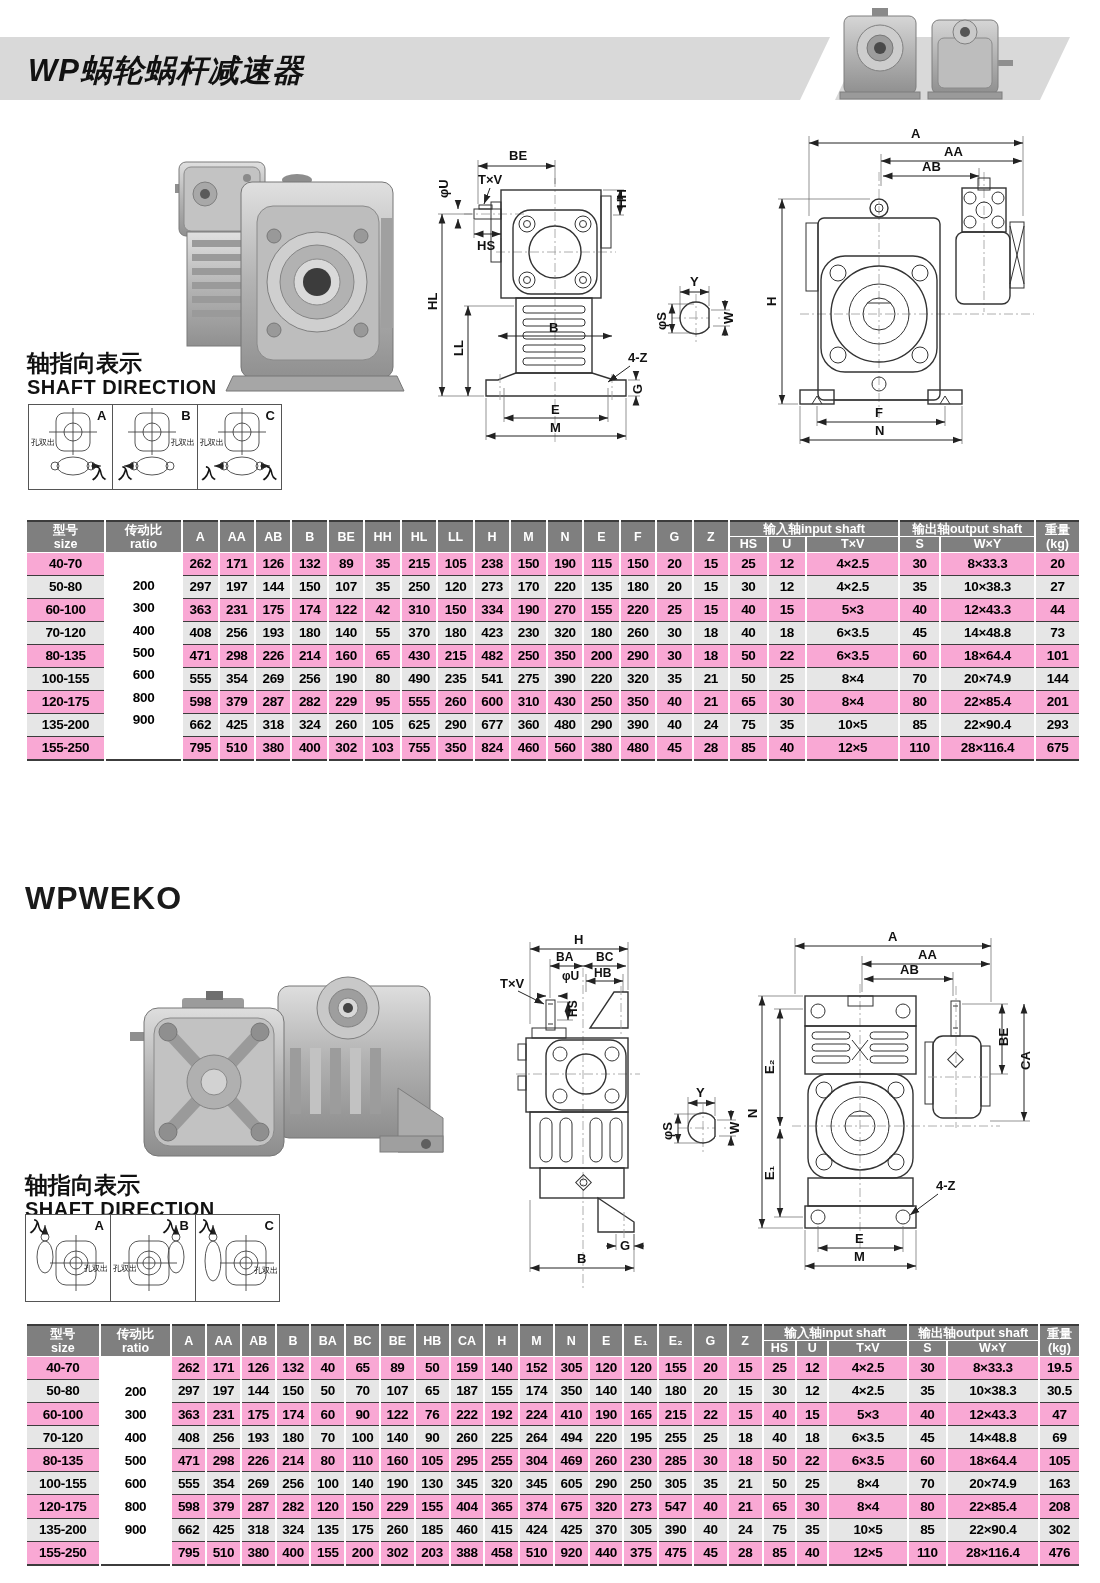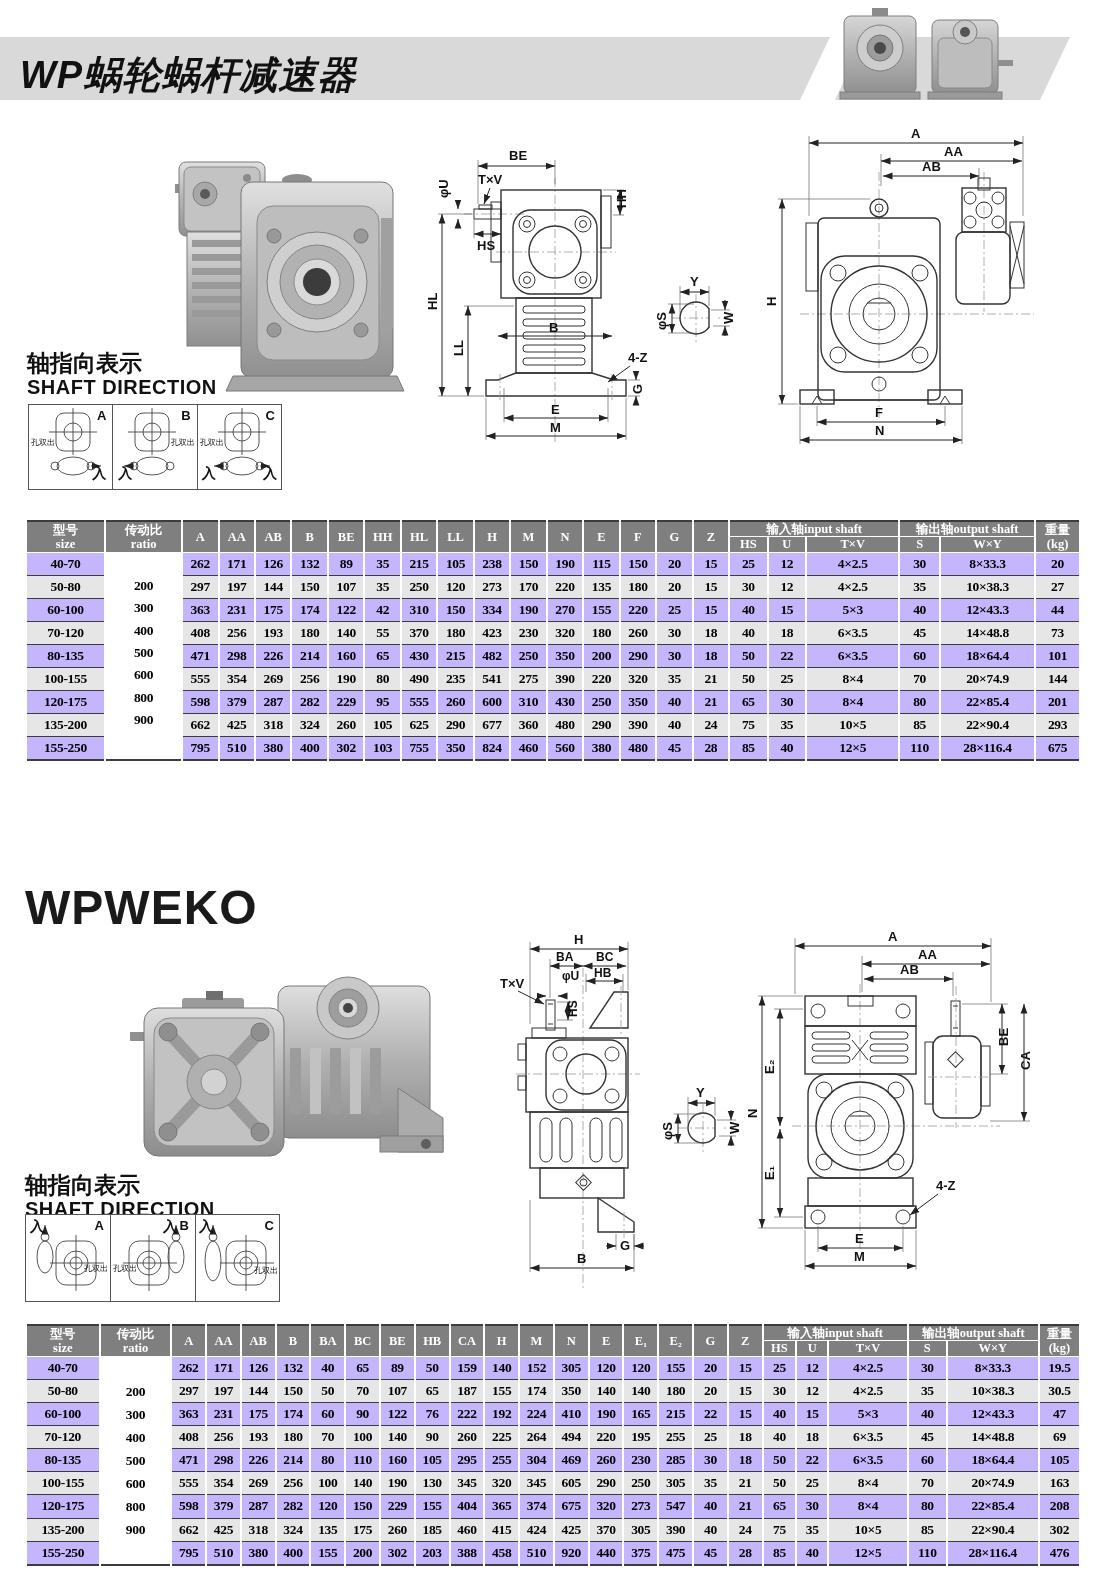--- a/index.html
+++ b/index.html
@@ -2,39 +2,39 @@
 <html><head>
 <meta charset="utf-8">
 <style>
   html,body{margin:0;padding:0;background:#f2f2f2;}
   #page{position:relative;width:1100px;height:1583px;background:#fff;overflow:hidden;
         font-family:"Liberation Sans",sans-serif;}
   .abs{position:absolute;}
 
   
   .band{position:absolute;top:37px;height:63px;background:#d9d9d9;}
-  .banner-title{position:absolute;left:20px;top:50px;font-size:38px;font-style:italic;
+  .banner-title{position:absolute;left:28px;top:50px;font-size:31px;font-style:italic;
     font-weight:900;color:#111;letter-spacing:1px;white-space:nowrap;}
 
   
   .big-head{position:absolute;font-weight:900;color:#1a1a1a;letter-spacing:1px;}
   .sd-cn{position:absolute;font-size:23px;font-weight:900;color:#111;}
   .sd-en{position:absolute;font-size:20px;font-weight:900;color:#111;letter-spacing:.5px;}
 
   
   .sd-box{position:absolute;display:flex;border:1px solid #555;background:#fff;}
   .sd-cell{position:relative;flex:1;border-right:1px solid #555;}
   .sd-cell:last-child{border-right:none;}
   .sd-letter{position:absolute;top:3px;right:6px;font-size:13px;font-weight:bold;color:#111;}
   .sd-in{position:absolute;font-size:14px;font-weight:bold;color:#111;}
   .sd-hole{position:absolute;font-size:8px;color:#111;white-space:nowrap;}
 
   
   table.spec{border-collapse:collapse;table-layout:fixed;position:absolute;left:25px;
-    background:#c4b5fd;border:2px solid #3c3c3c;font-family:Liberation Serif, serif;}
+    background:#f9a8d4;border:2px solid #3c3c3c;}
   table.spec th{background:#7f7f7f;color:#fff;font-size:12.5px;font-weight:bold;
     border-left:2px solid #fff;border-right:2px solid #fff;padding:0;line-height:1.15;}
   table.spec td{border-left:2px solid #fff;border-right:2px solid #fff;
     border-top:1px solid #3c3c3c;border-bottom:1px solid #3c3c3c;
     text-align:center;font-size:13.5px;font-weight:bold;color:#000;
     padding:0;letter-spacing:-0.3px;white-space:nowrap;overflow:hidden;}
   table.spec thead tr:first-child th{border-top:none;}
   table.spec thead th{border-bottom:1px solid #fff;}
   table.spec tbody tr:nth-child(even) td{background:#e6e6e6;}
   table.spec td.c-ratio{background:#fff !important;vertical-align:top;border-top:none;border-bottom:none;}
@@ -629,21 +629,21 @@
           <td>85</td>
           <td>40</td>
           <td>12×5</td>
           <td>110</td>
           <td>28×116.4</td>
           <td>675</td>
         </tr>
       </tbody>
   </table>
 
-  <div class="big-head" style="left:25px;top:880px;font-size:48px;">WPWEKO</div>
+  <div class="big-head" style="left:25px;top:880px;font-size:32px;">WPWEKO</div>
 
   <svg class="abs" style="left:130px;top:970px" width="315" height="196" viewBox="0 0 315 196">
     <defs>
       <linearGradient id="mg2" x1="0" y1="0" x2="0" y2="1">
         <stop offset="0" stop-color="#dedede"></stop>
           <stop offset=".5" stop-color="#b0b0b0"></stop>
           <stop offset="1" stop-color="#8d8d8d"></stop>
       </linearGradient>
     </defs>
     <rect x="0" y="62" width="18" height="9" fill="#8f8f8f"></rect>

